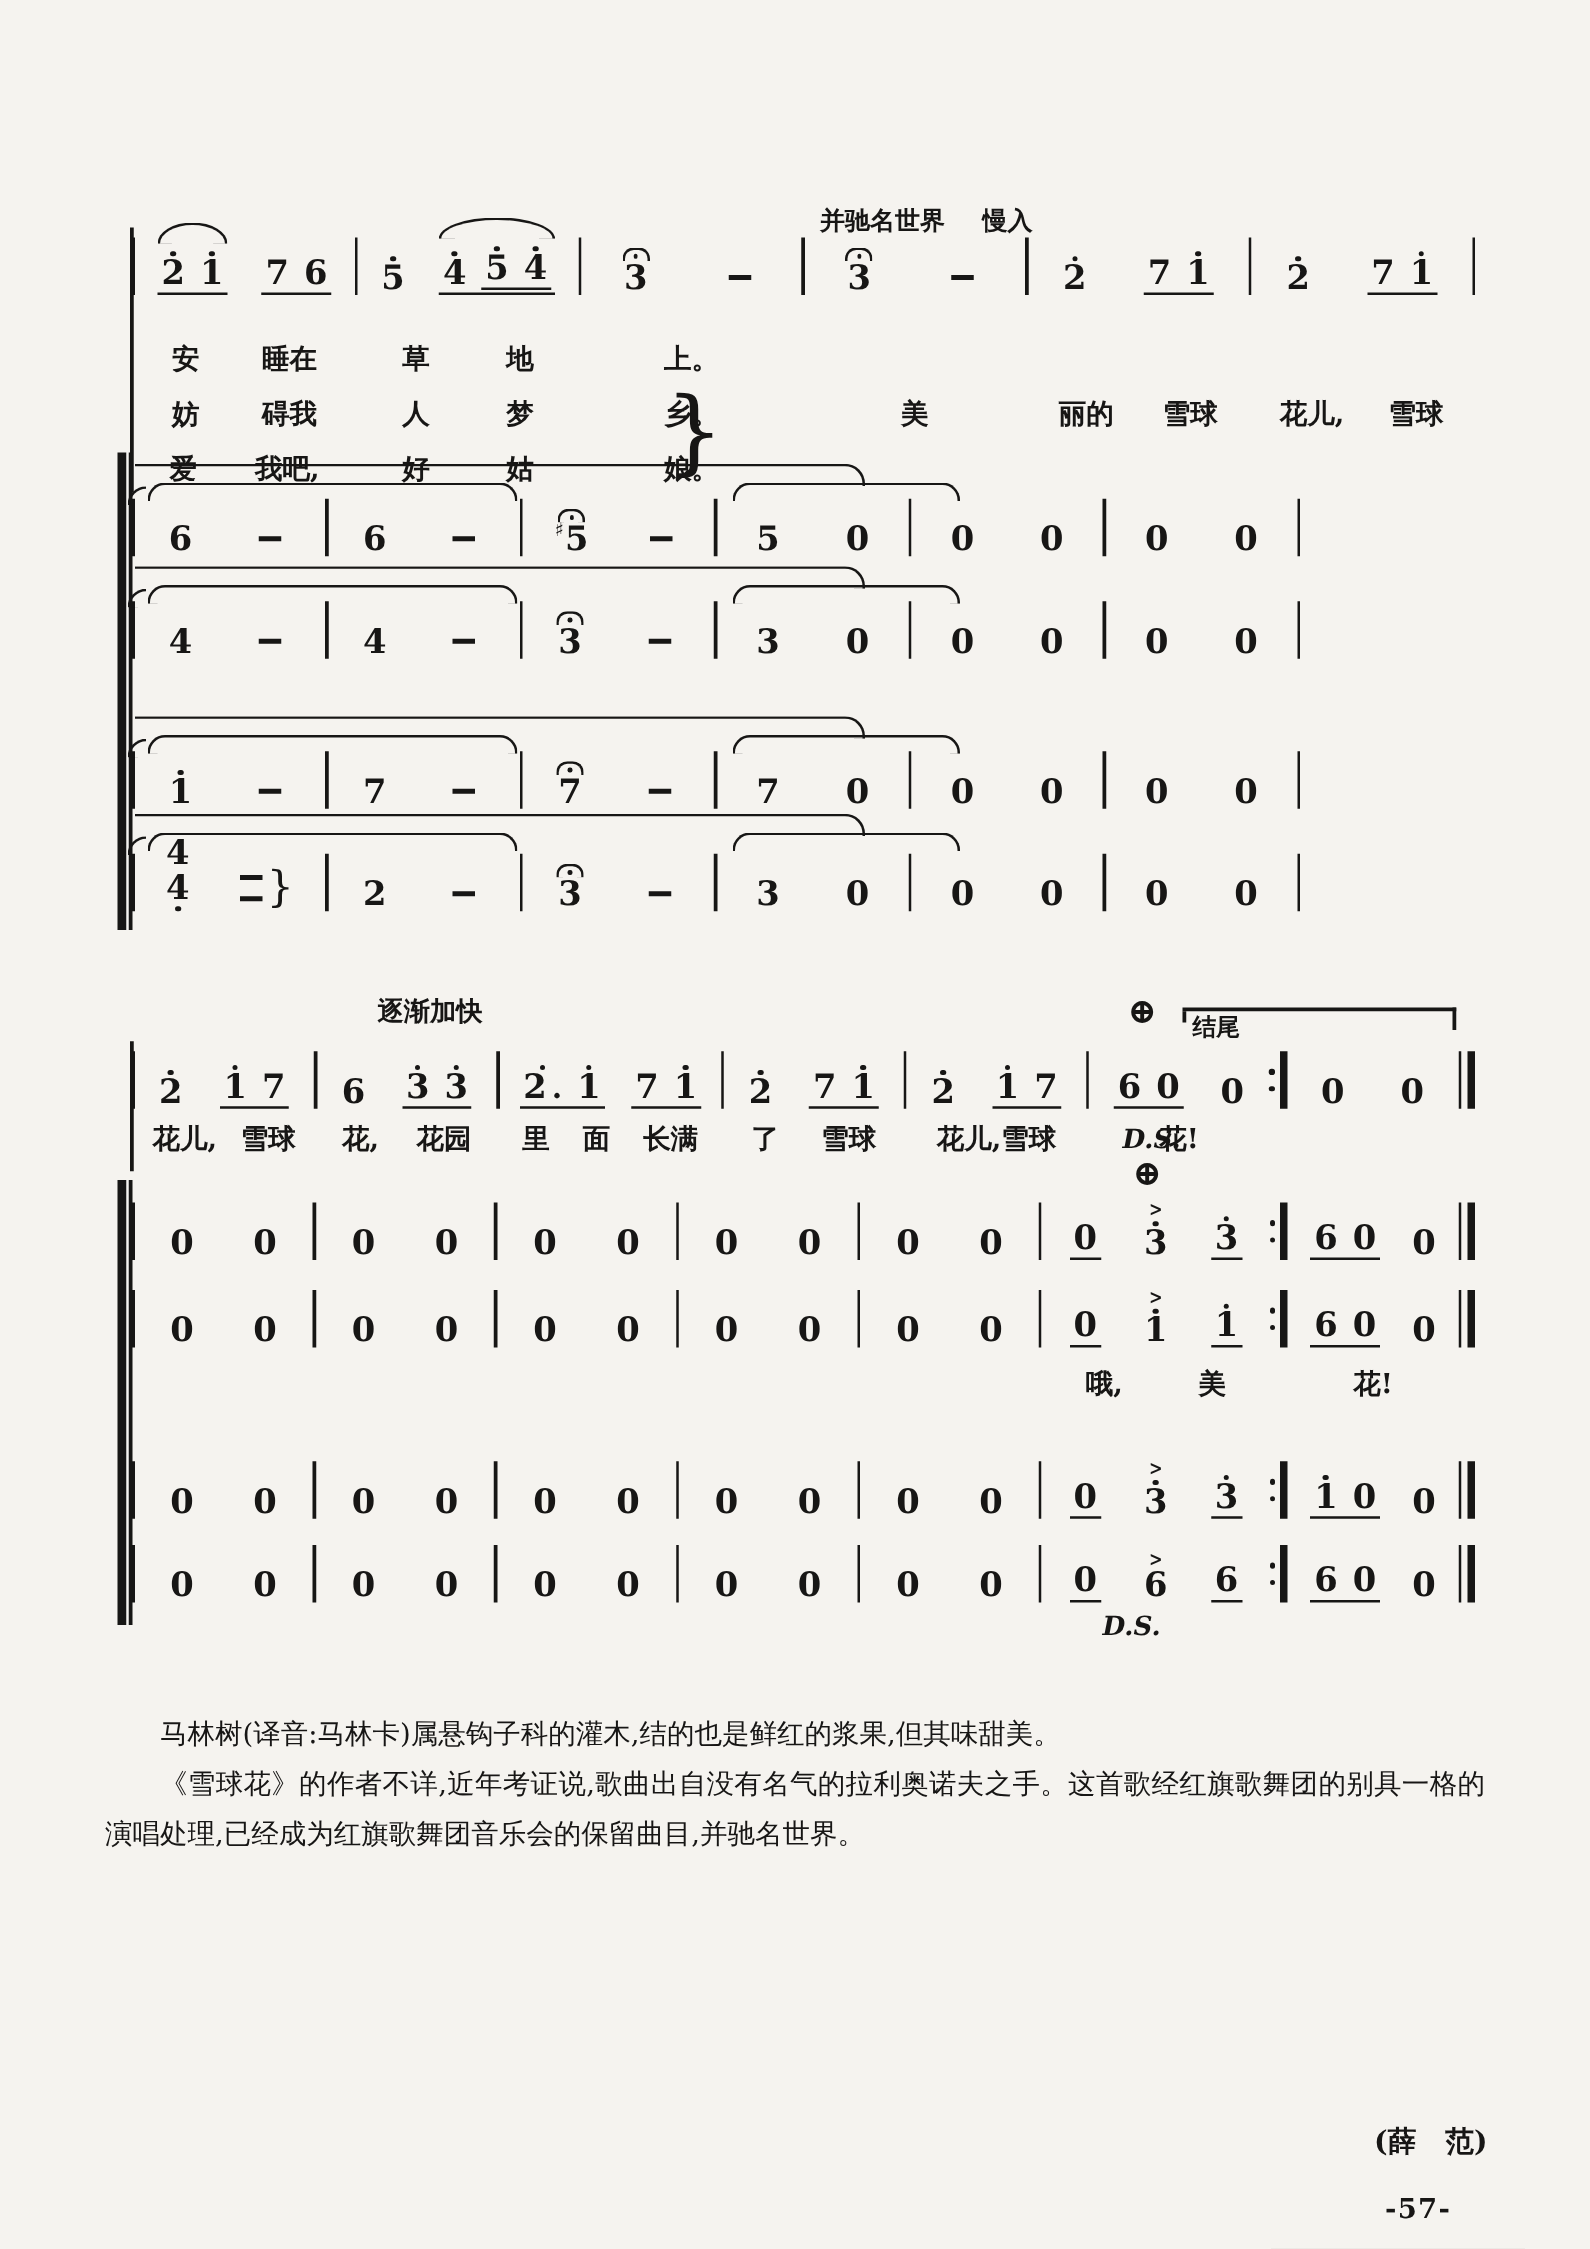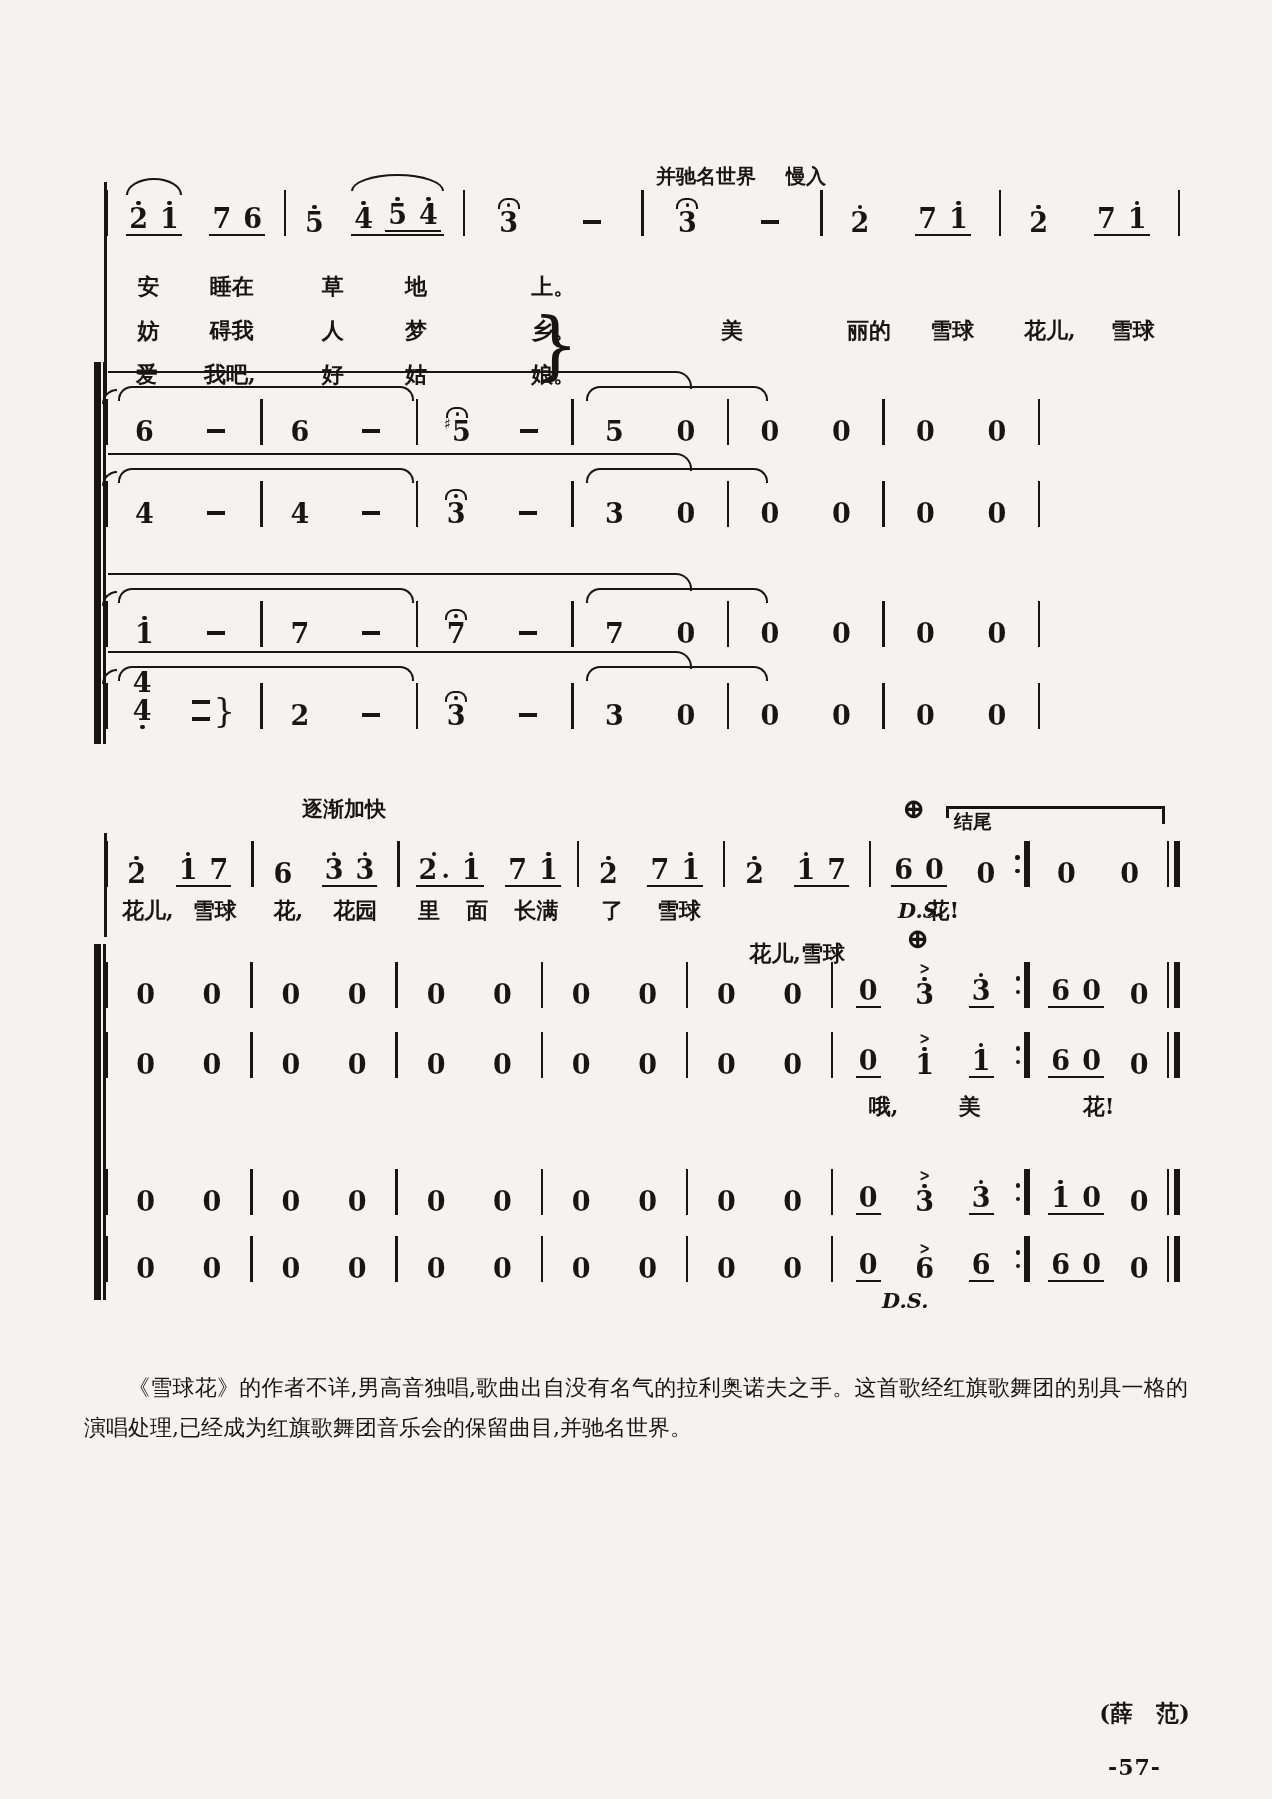--- a/index.html
+++ b/index.html
@@ -74,21 +74,22 @@
 
   <div class="segno" style="left:902px;top:792px;">⊕</div>
   <div class="segno" style="left:906px;top:922px;">⊕</div>
   <div class="codabr">
     <span class="codalbl">结尾</span>
   </div>
   <div class="ds" style="left:898px;top:898px;">D.S.</div>
   <div class="ds" style="left:882px;top:1288px;">D.S.</div>
 
   <div class="ann">
-    <p>《雪球花》的作者不详,男高音独唱,歌曲出自没有名气的拉利奥诺夫之手。这首歌经红旗歌舞团的别具一格的演唱处理,已经成为红旗歌舞团音乐会的保留曲目,并驰名世界。</p>
+    <p>马林树(译音:马林卡)属悬钩子科的灌木,结的也是鲜红的浆果,但其味甜美。</p>
+    <p>《雪球花》的作者不详,近年考证说,歌曲出自没有名气的拉利奥诺夫之手。这首歌经红旗歌舞团的别具一格的演唱处理,已经成为红旗歌舞团音乐会的保留曲目,并驰名世界。</p>
   </div>
   <div class="sig">(薛　范)</div>
   <div class="pageno">-57-</div>
 <div class="mline" style="top: 178px; left: 105px; width: 1075px; height: 58px;">
       <div class="bl"></div>
       <div class="meas" style="flex: 1 1 0px;">
         <span class="ag">
           <i class="arc"></i>
           <span class="bg">
             <div class="note" style="display: inline-flex;">
@@ -914,21 +915,21 @@
         <span class="syll">里</span>
         <span class="syll">面</span>
         <span class="syll">长满</span>
       </div>
       <div class="bl"></div>
       <div class="meas" style="flex: 1 1 0px;">
         <span class="syll">了</span>
         <span class="syll">雪球</span>
       </div>
       <div class="bl"></div>
-      <div class="meas" style="flex: 1 1 0px; margin-top: 43px;">
+      <div class="meas" style="flex: 1 1 0px;">
         <span class="syll">花儿,雪球</span>
       </div>
       <div class="bl"></div>
       <div class="meas" style="flex: 1 1 0px;">
         <span class="syll">花!</span>
       </div>
       <div class="rep">
         <div class="d2">
           <i></i>
           <i></i>

